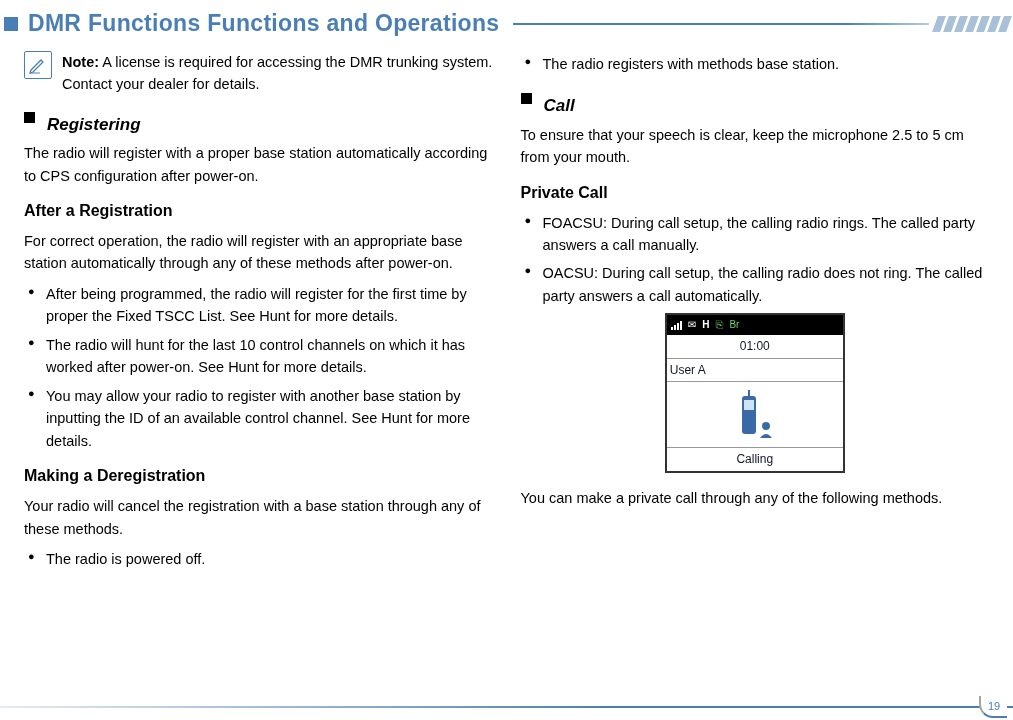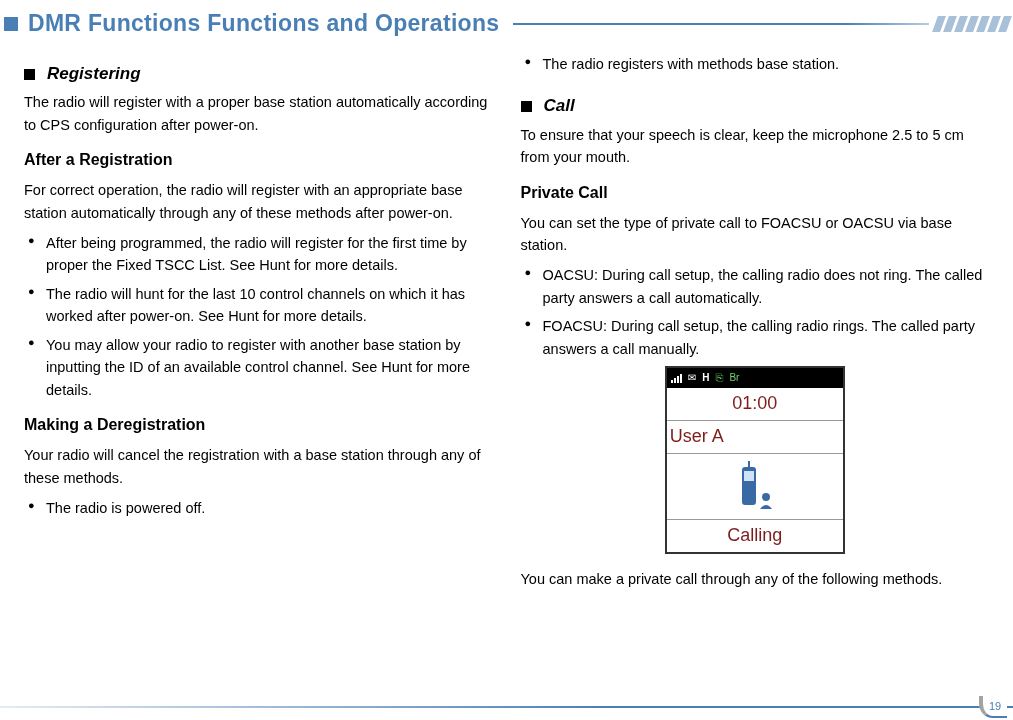--- a/index.html
+++ b/index.html
@@ -75,21 +75,21 @@
     flex-shrink: 0;
   }
   .note-text {
     font-size: 14.5px;
   }
   .note-label {
     font-weight: bold;
   }
   .section-head {
     display: flex;
-    align-items: center;
+    align-items: flex-start;
     margin: 10px 0 4px 0;
   }
   .section-square {
     width: 11px;
     height: 11px;
     background: #000;
     margin-right: 12px;
   }
   .section-title {
     font-weight: bold;
@@ -130,23 +130,23 @@
     background: #000;
     color: #fff;
     font-size: 10px;
     padding: 2px 4px;
     display: flex;
     align-items: center;
     gap: 6px;
   }
   .ps-row {
     text-align: center;
-    font-size: 18px;
+    font-size: 12px;
     padding: 2px 0;
-    color: #7f1d1d;
+    color: #0f172a;
   }
   .ps-row.time { border-bottom: 1px solid #999; }
   .ps-row.user { text-align: left; padding-left: 3px; border-bottom: 1px solid #999; }
   .ps-img {
     height: 66px;
     display: flex;
     align-items: center;
     justify-content: center;
     border-bottom: 1px solid #999;
   }
@@ -158,21 +158,21 @@
     height: 2px;
     background: linear-gradient(to right, rgba(74,127,181,0.15), #4a7fb5 60%, #4a7fb5);
   }
   .page-num-badge {
     position: absolute;
     right: 6px;
     bottom: 2px;
     width: 28px;
     height: 22px;
     background: #fff;
-    border-left: 4px solid #a3a3a3;
+    border-left: 2px solid #a3a3a3;
     border-bottom: 2px solid #4a7fb5;
     border-bottom-left-radius: 14px;
     display: flex;
     align-items: center;
     justify-content: center;
     font-size: 11px;
     color: #4a7fb5;
   }
   .sig-bars { display:inline-flex; align-items:flex-end; gap:1px; }
   .sig-bars span { width:2px; background:#fff; }
@@ -193,20 +193,31 @@
       <div class="stripe"></div>
       <div class="stripe"></div>
     <div class="stripe"></div>
   </div>
 </div>
 
 <div class="content">
 
   <div class="col">
 
+    <div class="note-row">
+      <div class="note-icon-box">
+        <svg width="20" height="20" viewBox="0 0 20 20">
+          <path d="M3 15 L13 5 L15 7 L5 17 L2 18 Z" fill="none" stroke="#4a7fb5" stroke-width="1.3"></path>
+          <line x1="2" y1="18" x2="12" y2="18" stroke="#4a7fb5" stroke-width="1"></line>
+        </svg>
+      </div>
+      <div class="note-text">
+        <span class="note-label">Note:</span><span> A license is required for accessing the DMR trunking system. Contact your dealer for details.</span>
+      </div>
+    </div>
 
     <div class="section-head">
       <div class="section-square"></div>
       <div class="section-title">Registering</div>
     </div>
     <div class="para">The radio will register with a proper base station automatically according to CPS configuration after power-on.</div>
 
     <div class="subhead">After a Registration</div>
     <div class="para">For correct operation, the radio will register with an appropriate base station automatically through any of these methods after power-on.</div>
 
@@ -231,25 +242,24 @@
       <li>The radio registers with methods base station.</li>
     </ul>
 
     <div class="section-head" style="margin-top:18px;">
       <div class="section-square"></div>
       <div class="section-title">Call</div>
     </div>
     <div class="para">To ensure that your speech is clear, keep the microphone 2.5 to 5 cm from your mouth.</div>
 
     <div class="subhead">Private Call</div>
-    <div class="para">You can set the type of private call to FOACSU or OACSU via base station.</div>
 
     <ul class="bullets">
+      <li>FOACSU: During call setup, the calling radio rings. The called party answers a call manually.</li>
       <li>OACSU: During call setup, the calling radio does not ring. The called party answers a call automatically.</li>
-      <li>FOACSU: During call setup, the calling radio rings. The called party answers a call manually.</li>
     </ul>
 
 
     <div class="phone-screen">
       <div class="ps-status">
         <span class="sig-bars">
           <span style="height:3px"></span>
             <span style="height:5px"></span>
             <span style="height:7px"></span>
             <span style="height:9px"></span>

